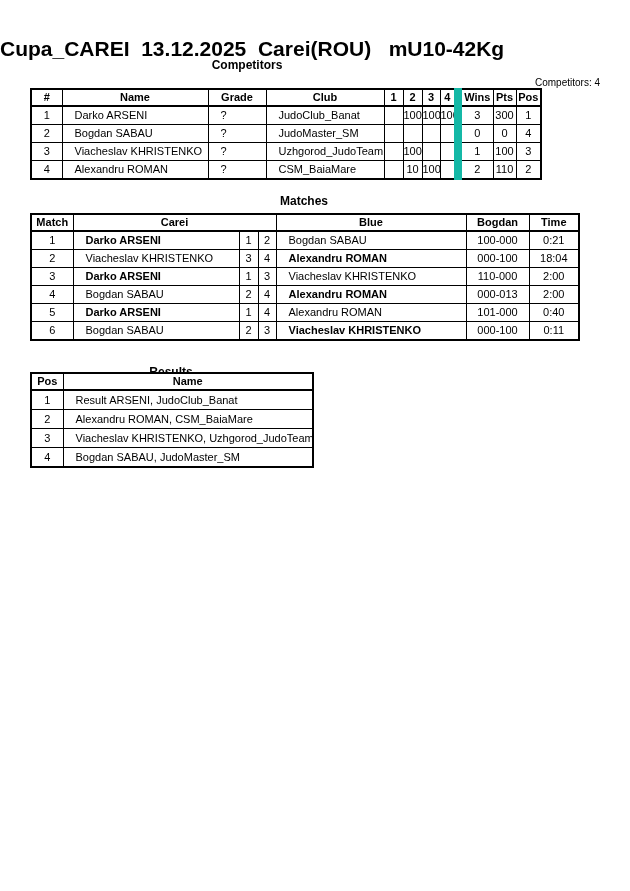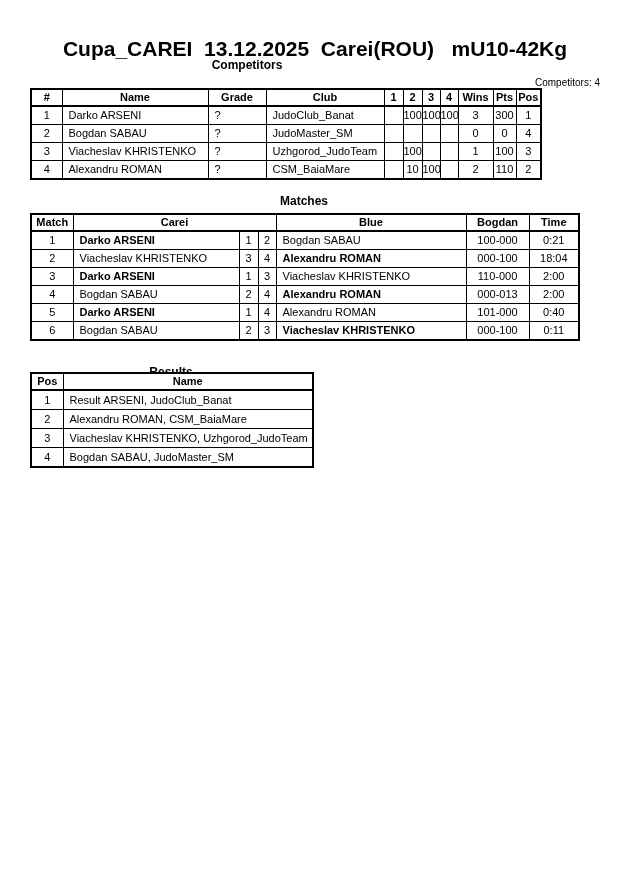--- a/index.html
+++ b/index.html
@@ -7,21 +7,20 @@
   body {
     width: 630px; height: 891px;
     position: relative;
     font-family: "Liberation Sans", sans-serif;
     color: #000000;
   }
   .abs { position: absolute; }
 
   #title {
     top: 37px; left: 0; width: 630px;
-    text-align: center;
     font-size: 21px; font-weight: bold;
     white-space: pre;
   }
   .section-heading {
     text-align: center;
     font-size: 12px; font-weight: bold;
   }
   #competitors-heading { top: 58px; left: 30px; width: 434px; }
   #competitors-count   { top: 77px; right: 30px; font-size: 10px; }
   #matches-heading     { top: 194px; left: 30px; width: 548px; }
@@ -46,23 +45,23 @@
   }
   th {
     font-weight: bold;
     height: 16px; line-height: 15px;
     border-bottom: 2px solid #000;
     text-align: center;
   }
   td { height: 18px; line-height: 17px; }
   #results-table td { height: 19px; line-height: 18px; }
 
-  .left   { text-align: left; padding-left: 6px; }
+  .left   { text-align: left; padding-left: 12px; }
   .center { text-align: center; }
-  .thick-left { border-left: 1px solid #14b8a6; }
+  .thick-left { border-left: 8px solid #14b8a6; }
   .bold { font-weight: bold; }
 </style>
 </head>
 <body>
 
 <div id="title" class="abs">Cupa_CAREI  13.12.2025  Carei(ROU)   mU10-42Kg</div>
 
 <div id="competitors-heading" class="abs section-heading">Competitors</div>
 <div id="competitors-count" class="abs">Competitors: 4</div>
 

